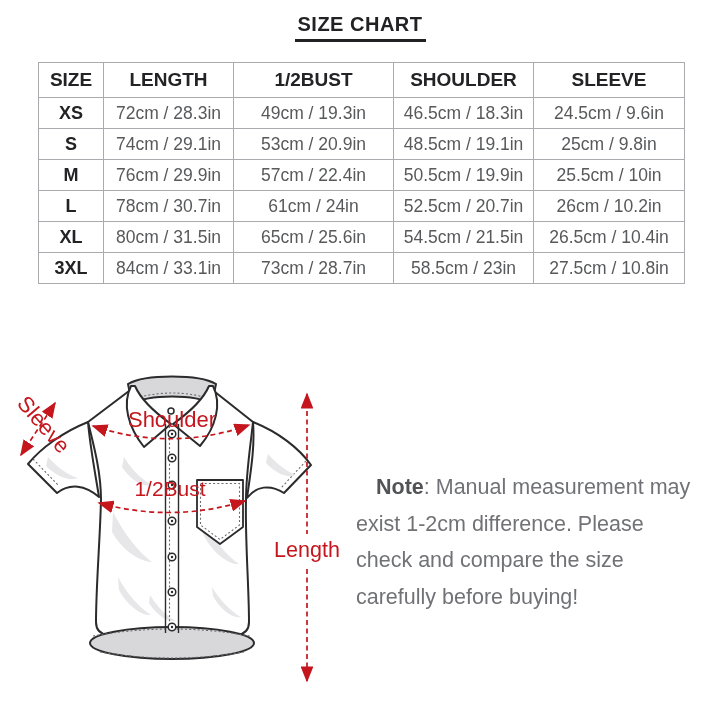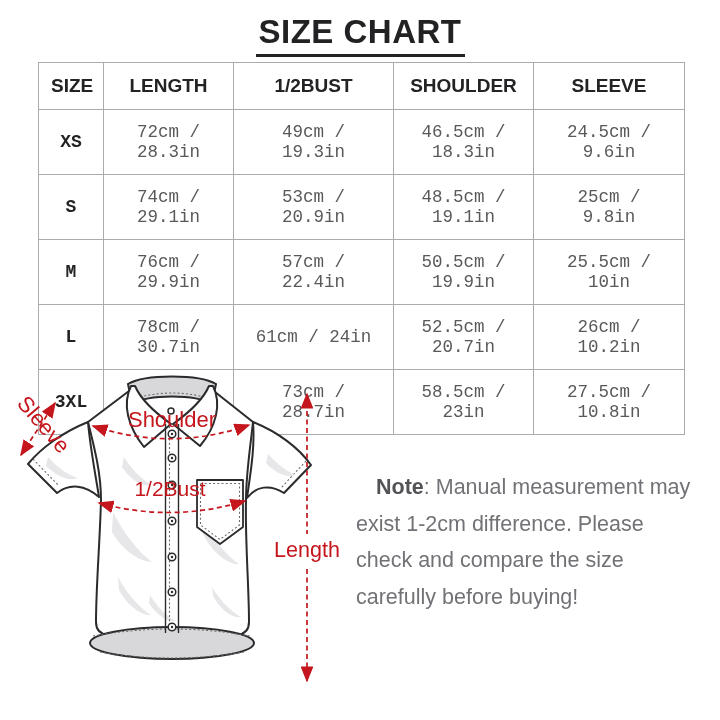--- a/index.html
+++ b/index.html
@@ -3,29 +3,29 @@
 <meta charset="utf-8">
 <style>
   :root { --accent: #c4161c; --ink: #29292b; --gray-text: #58595b; }
   * { margin: 0; padding: 0; box-sizing: border-box; }
   html, body { background: #ffffff; }
   body { width: 720px; height: 720px; font-family: "Liberation Sans", sans-serif; }
   #stage { position: relative; width: 720px; height: 720px; background: #fff; overflow: hidden; }
 
   
   .title-wrap { position: absolute; top: 13px; left: 0; width: 720px; text-align: center; }
-  .title { display: inline-block; font-size: 33px; font-weight: bold; letter-spacing: .5px;
+  .title { display: inline-block; font-size: 20px; font-weight: bold; letter-spacing: .5px;
            color: #222224; border-bottom: 3.5px solid #222224; padding: 0 3px 3px 3px; }
 
   
   .size-table { position: absolute; left: 38px; top: 62px; width: 646px;
                 border-collapse: collapse; table-layout: fixed; }
-  .size-table th, .size-table td { border: 1px solid #a9abae; text-align: center; vertical-align: middle; padding: 12px; }
+  .size-table th, .size-table td { border: 1px solid #a9abae; text-align: center; vertical-align: middle; padding: 0; }
   .size-table th { height: 35px; font-size: 19px; font-weight: bold; color: #232325; }
-  .size-table td { height: 31px; font-size: 17.5px; color: var(--gray-text); font-family: Liberation Mono, monospace; }
+  .size-table td { height: 31px; font-size: 17.5px; color: var(--gray-text); }
   .size-table td.size-col { font-weight: bold; color: #232325; font-size: 18px; }
   col.c-size { width: 65px; } col.c-length { width: 130px; } col.c-bust { width: 160px; }
   col.c-shoulder { width: 140px; } col.c-sleeve { width: 151px; }
 
   
   .diagram-svg { position: absolute; left: 0; top: 362px; width: 360px; height: 340px; }
   .shirt-line { fill: #ffffff; stroke: #2b2b2d; stroke-width: 2; stroke-linejoin: round; }
   .thin { stroke: #2b2b2d; stroke-width: 1.4; fill: none; }
   .stitch { stroke: #6a6a6c; stroke-width: 1.1; fill: none; stroke-dasharray: 2 2.2; }
   .wrinkle { fill: #e7e7e9; stroke: none; }
@@ -86,20 +86,27 @@
         <td>57cm / 22.4in</td>
         <td>50.5cm / 19.9in</td>
         <td>25.5cm / 10in</td>
       </tr>
       <tr>
         <td class="size-col">L</td>
         <td>78cm / 30.7in</td>
         <td>61cm / 24in</td>
         <td>52.5cm / 20.7in</td>
         <td>26cm / 10.2in</td>
+      </tr>
+      <tr>
+        <td class="size-col">XL</td>
+        <td>80cm / 31.5in</td>
+        <td>65cm / 25.6in</td>
+        <td>54.5cm / 21.5in</td>
+        <td>26.5cm / 10.4in</td>
       </tr>
       <tr>
         <td class="size-col">3XL</td>
         <td>84cm / 33.1in</td>
         <td>73cm / 28.7in</td>
         <td>58.5cm / 23in</td>
         <td>27.5cm / 10.8in</td>
       </tr>
     </tbody>
   </table>

